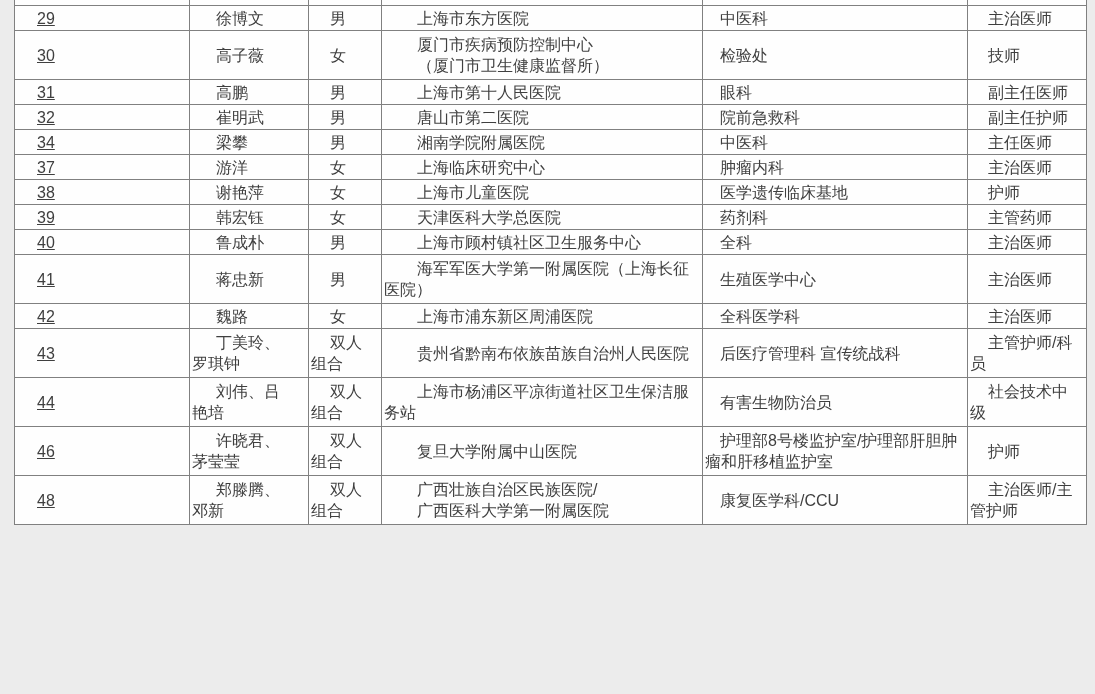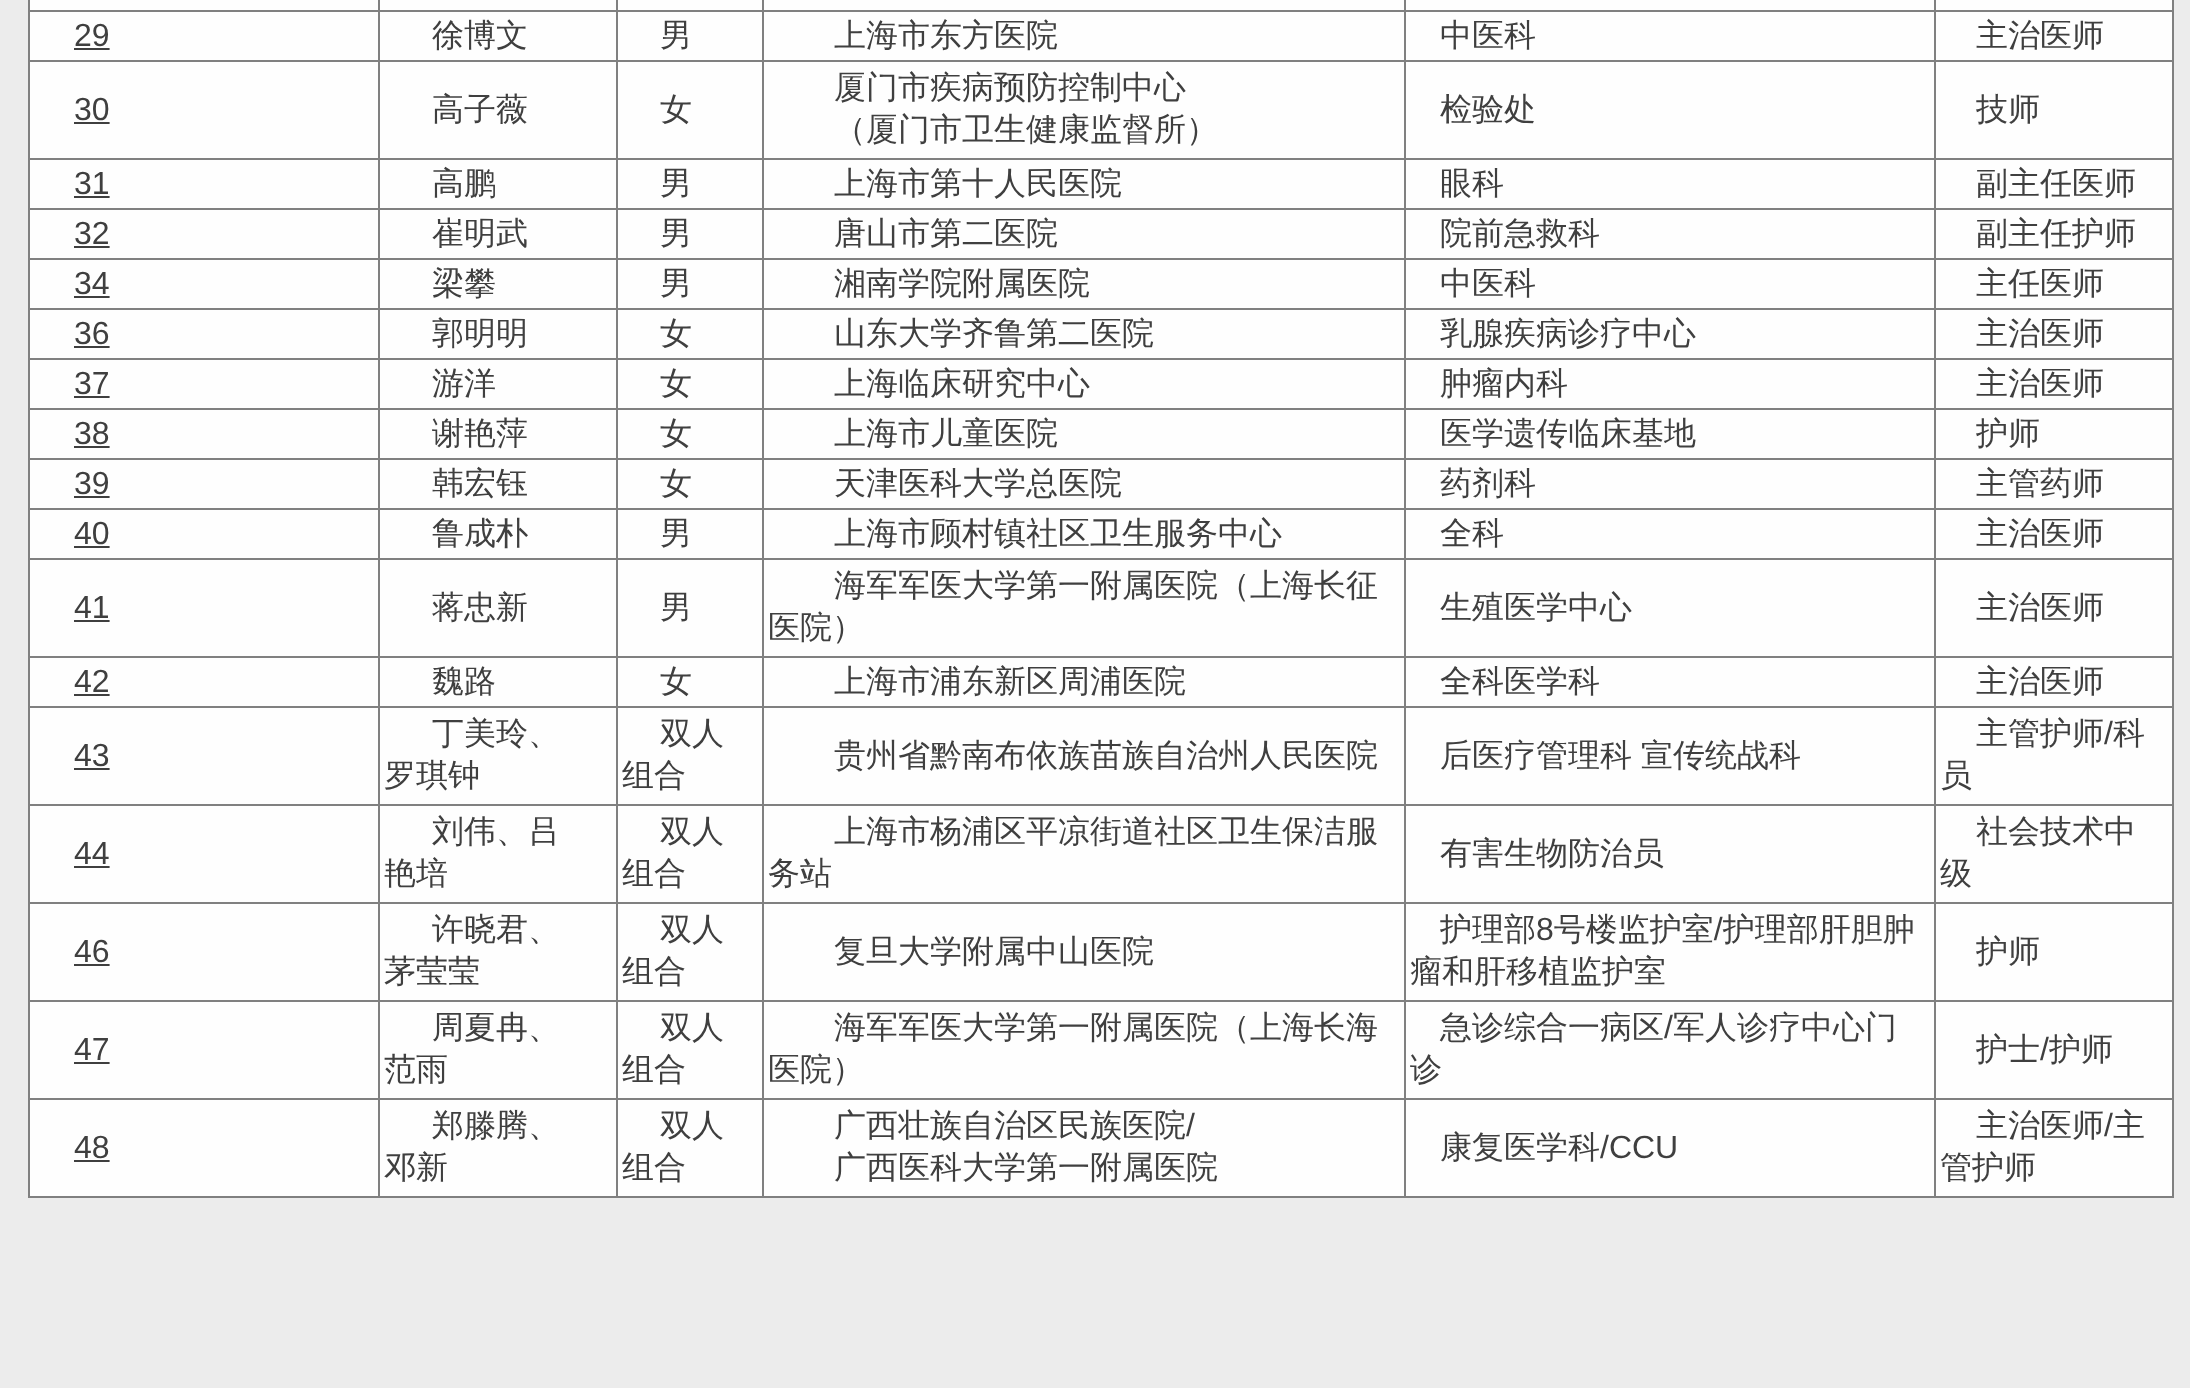--- a/index.html
+++ b/index.html
@@ -156,40 +156,20 @@
           </td>
           <td class="c5">
             <div class="line ind">中医科</div>
           </td>
           <td class="c6">
             <div class="line ind">主任医师</div>
           </td>
         </tr>
         <tr class="s">
           <td class="c1">
-            <div class="line ind">36</div>
-          </td>
-          <td class="c2">
-            <div class="line ind">郭明明</div>
-          </td>
-          <td class="c3">
-            <div class="line ind">女</div>
-          </td>
-          <td class="c4">
-            <div class="line ind">山东大学齐鲁第二医院</div>
-          </td>
-          <td class="c5">
-            <div class="line ind">乳腺疾病诊疗中心</div>
-          </td>
-          <td class="c6">
-            <div class="line ind">主治医师</div>
-          </td>
-        </tr>
-        <tr class="s">
-          <td class="c1">
             <div class="line ind">37</div>
           </td>
           <td class="c2">
             <div class="line ind">游洋</div>
           </td>
           <td class="c3">
             <div class="line ind">女</div>
           </td>
           <td class="c4">
             <div class="line ind">上海临床研究中心</div>
@@ -363,44 +343,20 @@
           </td>
           <td class="c4">
             <div class="line ind">复旦大学附属中山医院</div>
           </td>
           <td class="c5">
             <div class="line ind">护理部8号楼监护室/护理部肝胆肿</div>
             <div class="line">瘤和肝移植监护室</div>
           </td>
           <td class="c6">
             <div class="line ind">护师</div>
-          </td>
-        </tr>
-        <tr class="d">
-          <td class="c1">
-            <div class="line ind">47</div>
-          </td>
-          <td class="c2">
-            <div class="line ind">周夏冉、</div>
-            <div class="line">范雨</div>
-          </td>
-          <td class="c3">
-            <div class="line ind">双人</div>
-            <div class="line">组合</div>
-          </td>
-          <td class="c4">
-            <div class="line ind">海军军医大学第一附属医院（上海长海</div>
-            <div class="line">医院）</div>
-          </td>
-          <td class="c5">
-            <div class="line ind">急诊综合一病区/军人诊疗中心门</div>
-            <div class="line">诊</div>
-          </td>
-          <td class="c6">
-            <div class="line ind">护士/护师</div>
           </td>
         </tr>
         <tr class="d">
           <td class="c1">
             <div class="line ind">48</div>
           </td>
           <td class="c2">
             <div class="line ind">郑滕腾、</div>
             <div class="line">邓新</div>
           </td>

